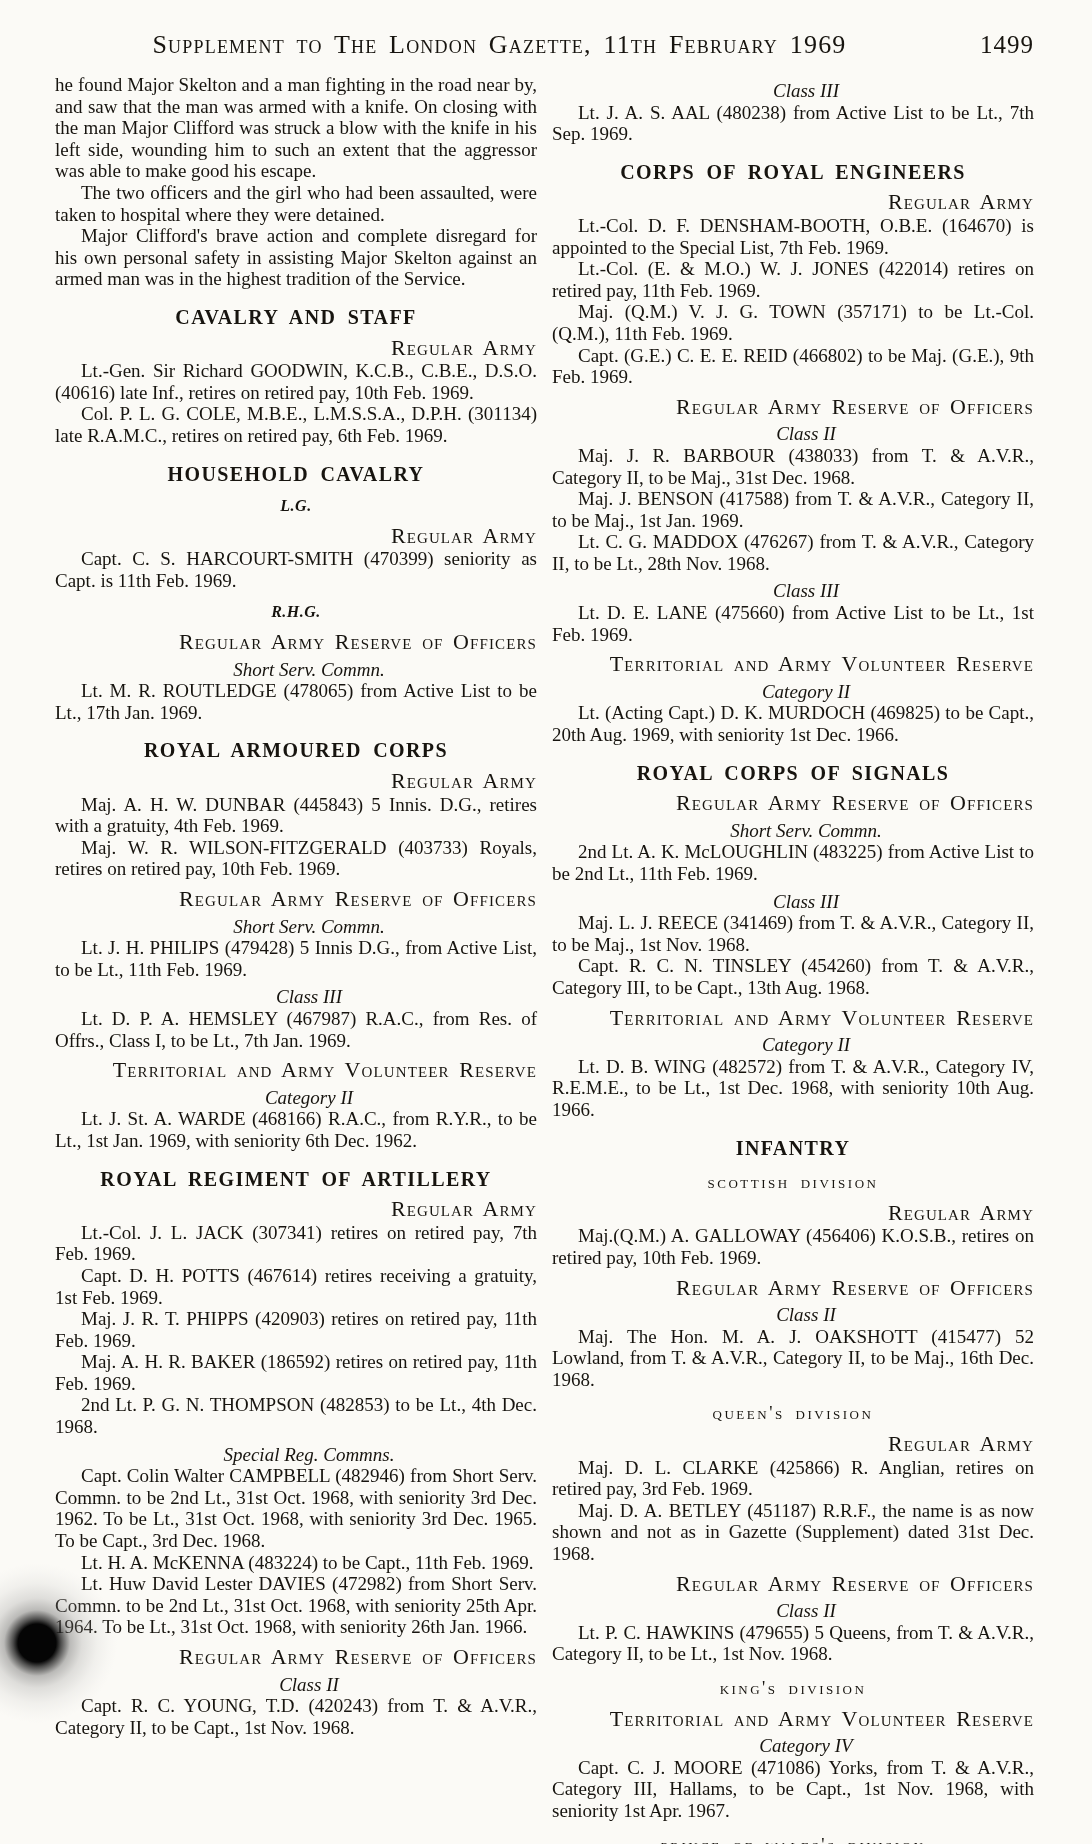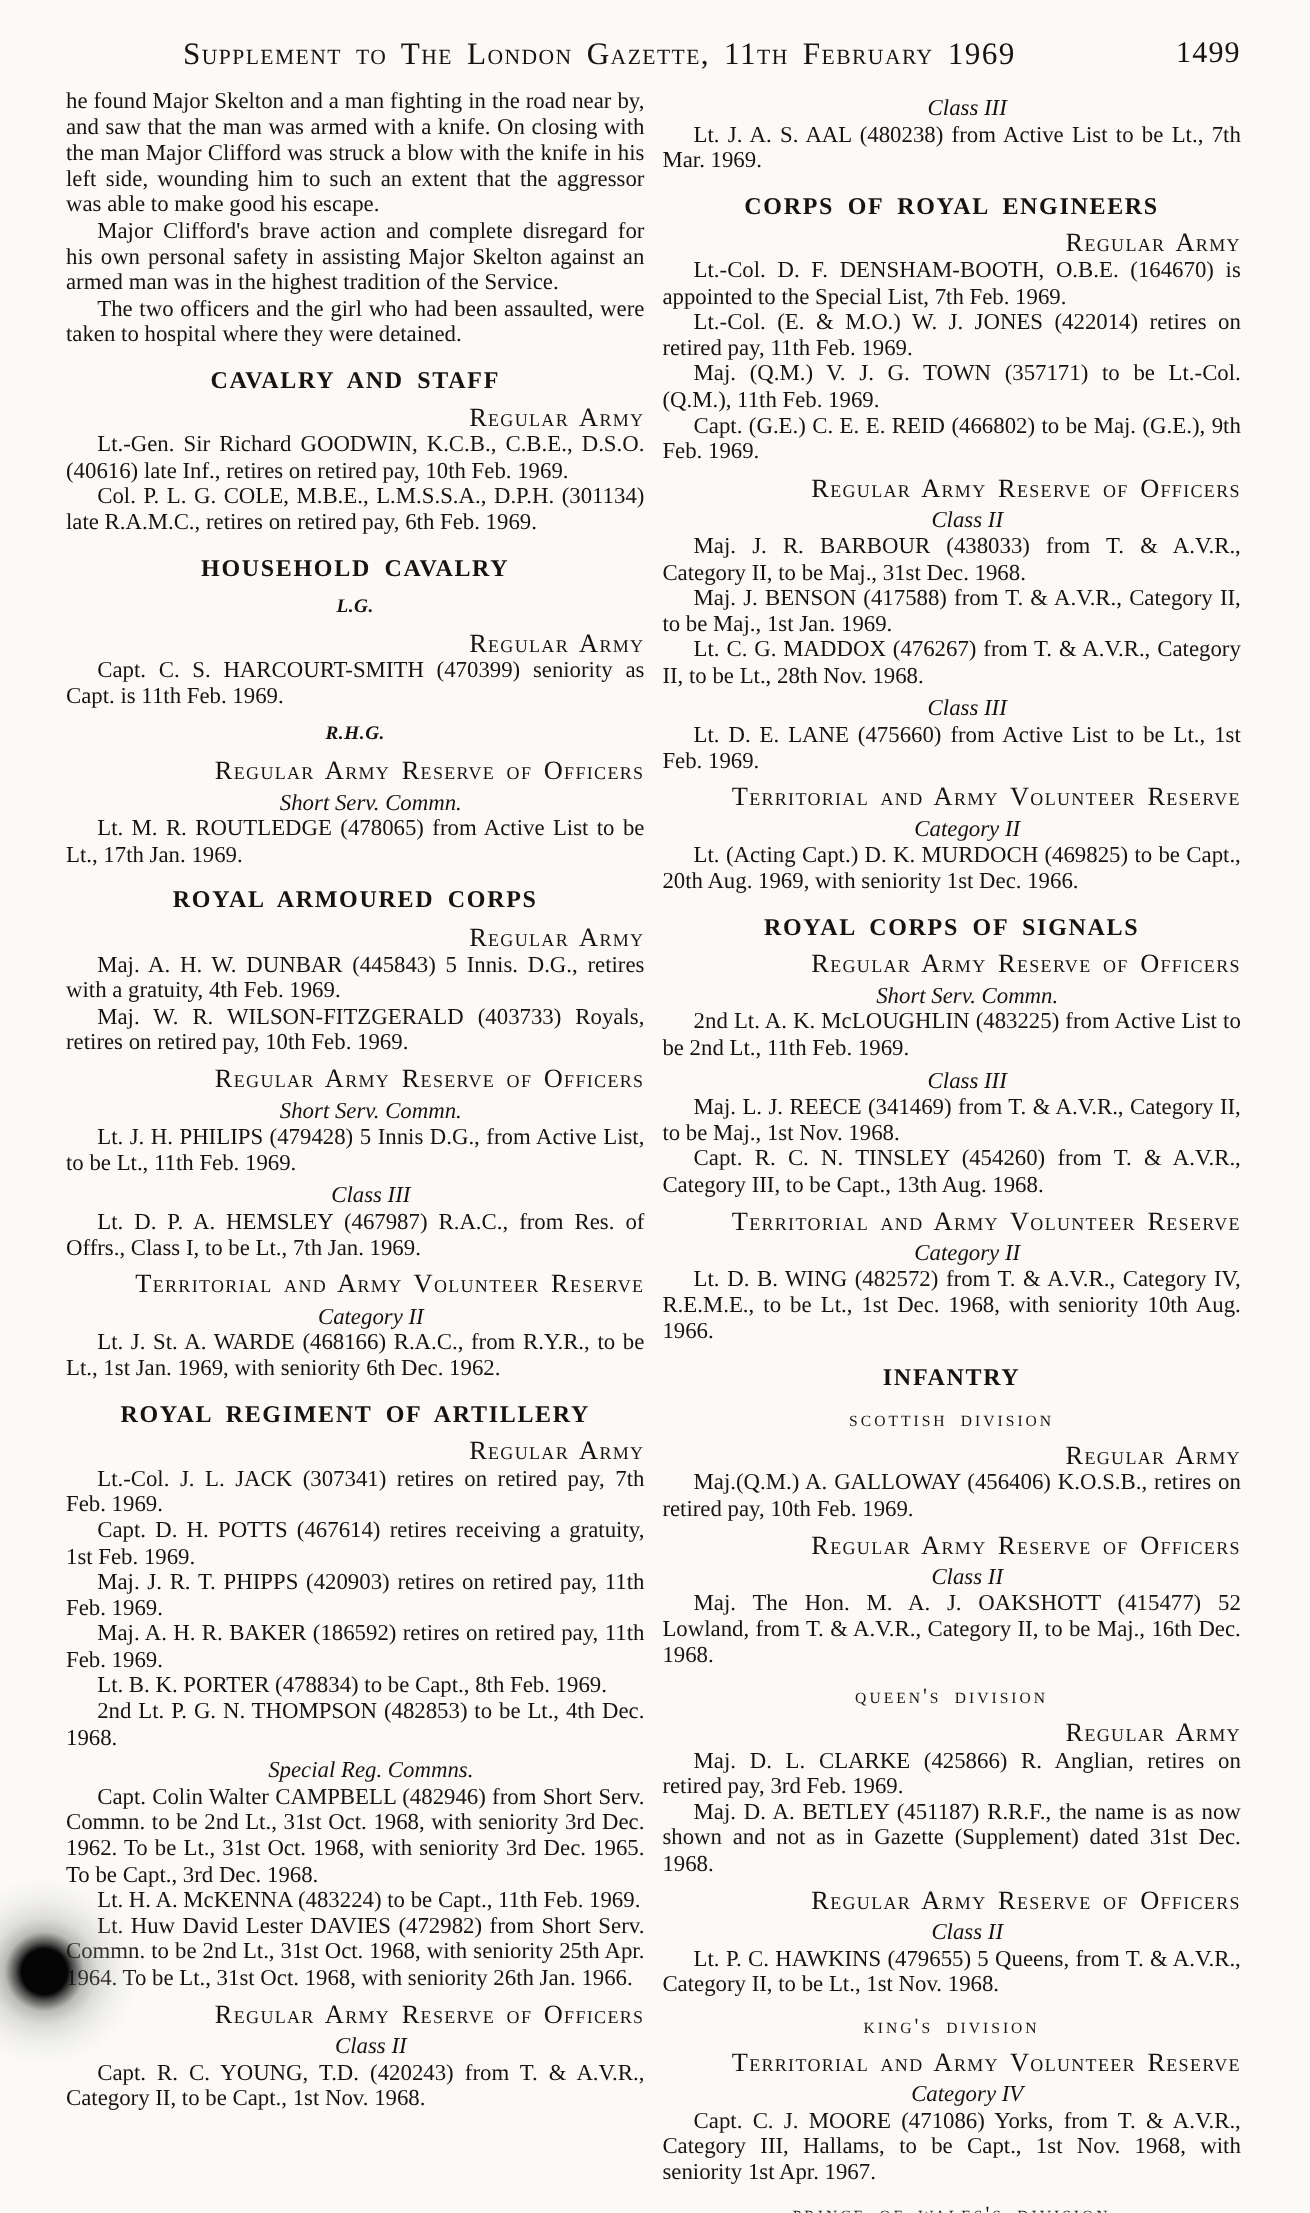--- a/index.html
+++ b/index.html
@@ -111,22 +111,22 @@
 
 <div class="page">
 
   <div class="header">
     <div class="title">Supplement to The London Gazette, 11th February 1969</div>
     <div class="page-num">1499</div>
   </div>
 
   <div class="col col-left">
       <div class="para flush">he found Major Skelton and a man fighting in the road near by, and saw that the man was armed with a knife.  On closing with the man Major Clifford was struck a blow with the knife in his left side, wounding him to such an extent that the aggressor was able to make good his escape.</div>
+      <div class="para">The two officers and the girl who had been assaulted, were taken to hospital where they were detained.</div>
       <div class="para">Major Clifford's brave action and complete disregard for his own personal safety in assisting Major Skelton against an armed man was in the highest tradition of the Service.</div>
-      <div class="para">The two officers and the girl who had been assaulted, were taken to hospital where they were detained.</div>
       <div class="sec-title">CAVALRY AND STAFF</div>
       <div class="hsc">Regular Army</div>
       <div class="para">Lt.-Gen. Sir Richard GOODWIN, K.C.B., C.B.E., D.S.O. (40616) late Inf., retires on retired pay, 10th Feb. 1969.</div>
       <div class="para">Col. P. L. G. COLE, M.B.E., L.M.S.S.A., D.P.H. (301134) late R.A.M.C., retires on retired pay, 6th Feb. 1969.</div>
       <div class="sec-title">HOUSEHOLD CAVALRY</div>
       <div class="ci">L.G.</div>
       <div class="hsc">Regular Army</div>
       <div class="para">Capt. C. S. HARCOURT-SMITH (470399) seniority as Capt. is 11th Feb. 1969.</div>
       <div class="ci">R.H.G.</div>
       <div class="hsc">Regular Army Reserve of Officers</div>
@@ -143,34 +143,33 @@
       <div class="para">Lt. D. P. A. HEMSLEY (467987) R.A.C., from Res. of Offrs., Class I, to be Lt., 7th Jan. 1969.</div>
       <div class="hsc">Territorial and Army Volunteer Reserve</div>
       <div class="lbl">Category II</div>
       <div class="para">Lt. J. St. A. WARDE (468166) R.A.C., from R.Y.R., to be Lt., 1st Jan. 1969, with seniority 6th Dec. 1962.</div>
       <div class="sec-title">ROYAL REGIMENT OF ARTILLERY</div>
       <div class="hsc">Regular Army</div>
       <div class="para">Lt.-Col. J. L. JACK (307341) retires on retired pay, 7th Feb. 1969.</div>
       <div class="para">Capt. D. H. POTTS (467614) retires receiving a gratuity, 1st Feb. 1969.</div>
       <div class="para">Maj. J. R. T. PHIPPS (420903) retires on retired pay, 11th Feb. 1969.</div>
       <div class="para">Maj. A. H. R. BAKER (186592) retires on retired pay, 11th Feb. 1969.</div>
-      <div class="para">Lt. B. K. PORTER (478834) to be Capt., 8th Feb. 1969.</div>
       <div class="para">2nd Lt. P. G. N. THOMPSON (482853) to be Lt., 4th Dec. 1968.</div>
       <div class="lbl">Special Reg. Commns.</div>
       <div class="para">Capt. Colin Walter CAMPBELL (482946) from Short Serv. Commn. to be 2nd Lt., 31st Oct. 1968, with seniority 3rd Dec. 1962.  To be Lt., 31st Oct. 1968, with seniority 3rd Dec. 1965.  To be Capt., 3rd Dec. 1968.</div>
       <div class="para">Lt. H. A. McKENNA (483224) to be Capt., 11th Feb. 1969.</div>
       <div class="para">Lt. Huw David Lester DAVIES (472982) from Short Serv. Commn. to be 2nd Lt., 31st Oct. 1968, with seniority 25th Apr. 1964.  To be Lt., 31st Oct. 1968, with seniority 26th Jan. 1966.</div>
       <div class="hsc">Regular Army Reserve of Officers</div>
       <div class="lbl">Class II</div>
       <div class="para">Capt. R. C. YOUNG, T.D. (420243) from T. &amp; A.V.R., Category II, to be Capt., 1st Nov. 1968.</div>
     </div>
 
   <div class="col col-right">
       <div class="lbl">Class III</div>
-      <div class="para">Lt. J. A. S. AAL (480238) from Active List to be Lt., 7th Mar. 1969.</div>
+      <div class="para">Lt. J. A. S. AAL (480238) from Active List to be Lt., 7th Sep. 1969.</div>
       <div class="sec-title">CORPS OF ROYAL ENGINEERS</div>
       <div class="hsc">Regular Army</div>
       <div class="para">Lt.-Col. D. F. DENSHAM-BOOTH, O.B.E. (164670) is appointed to the Special List, 7th Feb. 1969.</div>
       <div class="para">Lt.-Col. (E. &amp; M.O.) W. J. JONES (422014) retires on retired pay, 11th Feb. 1969.</div>
       <div class="para">Maj. (Q.M.) V. J. G. TOWN (357171) to be Lt.-Col. (Q.M.), 11th Feb. 1969.</div>
       <div class="para">Capt. (G.E.) C. E. E. REID (466802) to be Maj. (G.E.), 9th Feb. 1969.</div>
       <div class="hsc">Regular Army Reserve of Officers</div>
       <div class="lbl">Class II</div>
       <div class="para">Maj. J. R. BARBOUR (438033) from T. &amp; A.V.R., Category II, to be Maj., 31st Dec. 1968.</div>
       <div class="para">Maj. J. BENSON (417588) from T. &amp; A.V.R., Category II, to be Maj., 1st Jan. 1969.</div>

